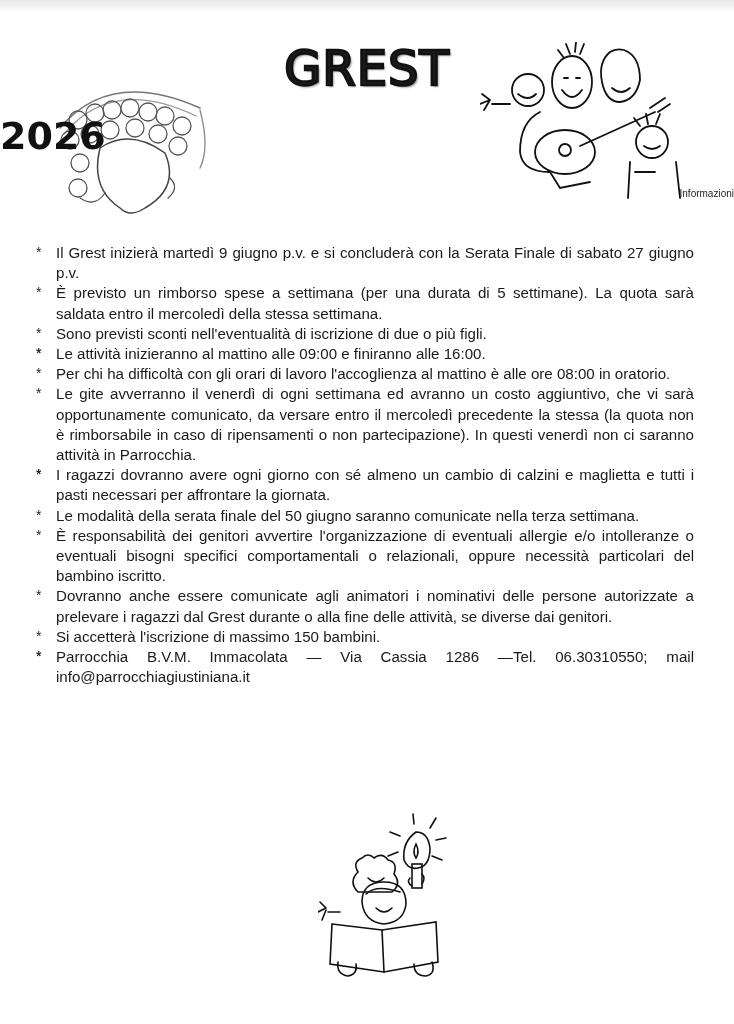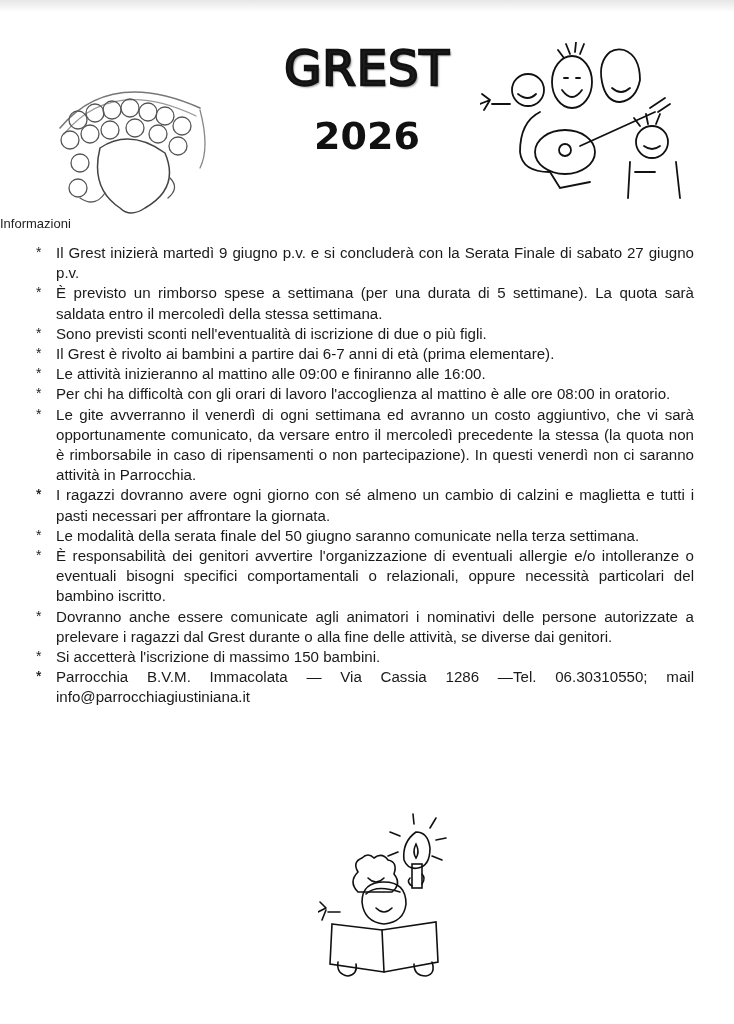--- a/index.html
+++ b/index.html
@@ -39,32 +39,32 @@
       font-weight: normal;
       letter-spacing: 1px;
       color: #1c1c1c;
       -webkit-text-stroke: 2.5px #111;
       text-shadow: 2px 2px 2px #9a9a9a;
     }
     .year {
       position: absolute;
       left: 0; right: 0;
       top: 114px;
-      text-align: center;
+      text-align: left;
       font-family: "DejaVu Sans", sans-serif;
       font-size: 38px;
       font-weight: bold;
       color: #111;
     }
     .subtitle {
       position: absolute;
       left: 0; right: 0;
-      top: 216px;
-      text-align: left;
-      font-size: 13px;
+      top: 188px;
+      text-align: right;
+      font-size: 10px;
       color: #222;
     }
     .info-list {
       position: absolute;
       left: 36px;
       top: 243px;
       width: 658px;
       margin: 0;
       padding: 0;
       list-style: none;
@@ -141,21 +141,21 @@
     <path d="M150 120 L148 156 M196 120 L200 156 M155 130 L175 130"></path>
   </svg>
 </div>
 
 <div class="subtitle">Informazioni</div>
 
 <ul class="info-list">
   <li class="info-item"><span class="bullet">*</span><span>Il Grest inizierà martedì 9 giugno p.v. e si concluderà con la Serata Finale di sabato 27 giugno p.v.</span></li>
   <li class="info-item"><span class="bullet">*</span><span>È previsto un rimborso spese a settimana (per una durata di 5 settimane). La quota sarà saldata entro il mercoledì della stessa settimana.</span></li>
   <li class="info-item"><span class="bullet">*</span><span>Sono previsti sconti nell'eventualità di iscrizione di due o più figli.</span></li>
-  <li class="info-item"><span class="bullet">*</span><span>Il Grest è rivolto ai bambini a partire dai 6-7 anni di età (prima elementare).</span></li>
+  <li class="info-item"><span class="bullet">*</span></li>
   <li class="info-item"><span class="bullet">*</span><span>Le attività inizieranno al mattino alle 09:00 e finiranno alle 16:00.</span></li>
   <li class="info-item"><span class="bullet">*</span><span>Per chi ha difficoltà con gli orari di lavoro l'accoglienza al mattino è alle ore 08:00 in oratorio.</span></li>
   <li class="info-item"><span class="bullet">*</span><span>Le gite avverranno il venerdì di ogni settimana ed avranno un costo aggiuntivo, che vi sarà opportunamente comunicato, da versare entro il mercoledì precedente la stessa (la quota non è rimborsabile in caso di ripensamenti o non partecipazione). In questi venerdì non ci saranno attività in Parrocchia.</span></li>
   <li class="info-item"><span class="bullet">*</span></li>
   <li class="info-item"><span class="bullet">*</span><span>I ragazzi dovranno avere ogni giorno con sé almeno un cambio di calzini e maglietta e tutti i pasti necessari per affrontare la giornata.</span></li>
   <li class="info-item"><span class="bullet">*</span><span>Le modalità della serata finale del 50 giugno saranno comunicate nella terza settimana.</span></li>
   <li class="info-item"><span class="bullet">*</span><span>È responsabilità dei genitori avvertire l'organizzazione di eventuali allergie e/o intolleranze o eventuali bisogni specifici comportamentali o relazionali, oppure necessità particolari del bambino iscritto.</span></li>
   <li class="info-item"><span class="bullet">*</span><span>Dovranno anche essere comunicate agli animatori i nominativi delle persone autorizzate a prelevare i ragazzi dal Grest durante o alla fine delle attività, se diverse dai genitori.</span></li>
   <li class="info-item"><span class="bullet">*</span><span>Si accetterà l'iscrizione di massimo 150 bambini.</span></li>
   <li class="info-item"><span class="bullet">*</span></li>

